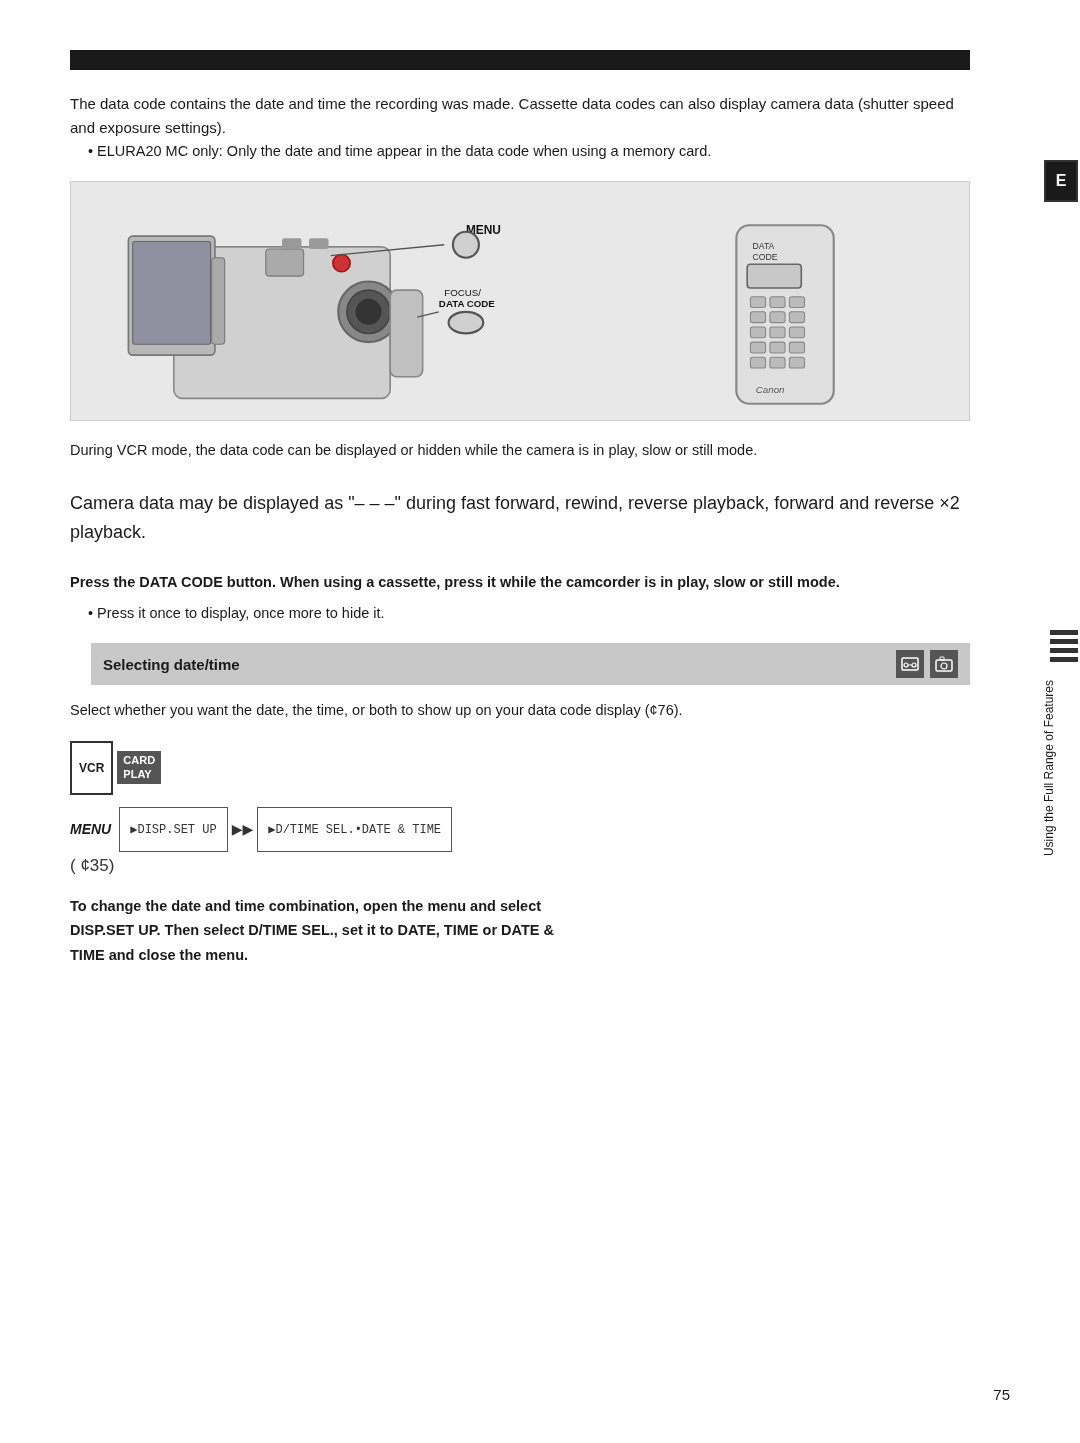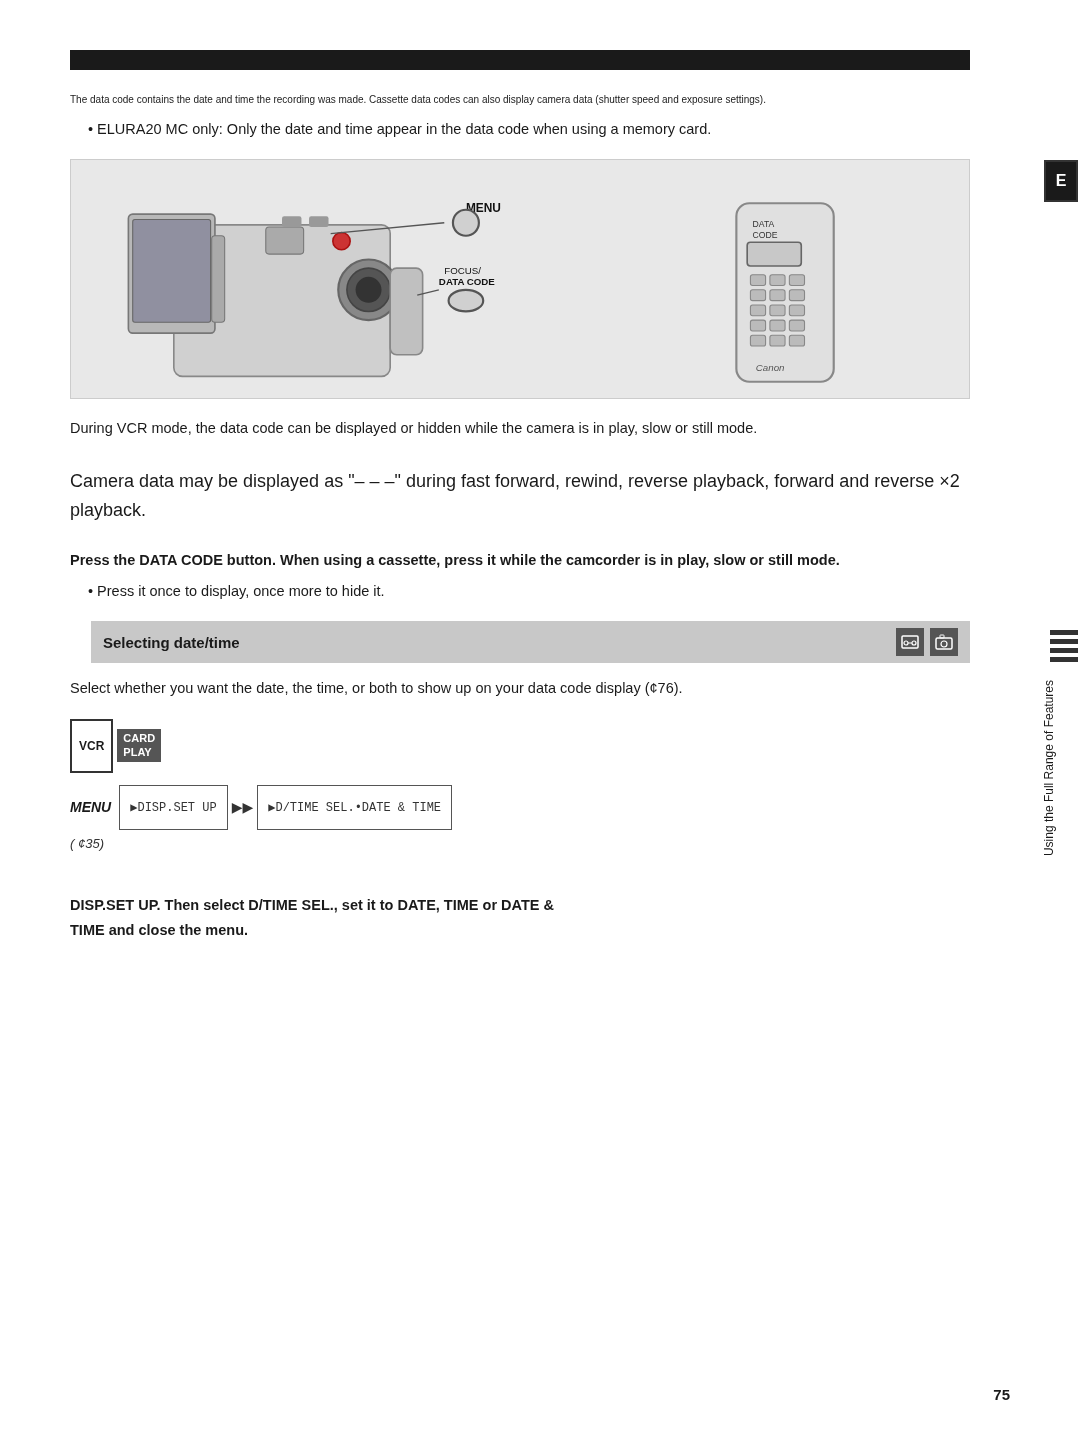--- a/index.html
+++ b/index.html
@@ -81,23 +81,22 @@
       background: #1a1a1a;
       color: #ffffff;
       padding: 10px 18px;
       font-size: 22px;
       font-weight: bold;
       margin-bottom: 22px;
       display: block;
     }
 
     .intro-text {
-      font-size: 10px;
-      line-height: 1.6;
-      margin-bottom: 10px;
+      font-size: 15px;
+      line-height: 1.6;
     }
 
     .bullet-text {
       font-size: 14.5px;
       line-height: 1.6;
       margin-left: 18px;
       margin-bottom: 18px;
     }
 
     .bullet-text::before {
@@ -222,23 +221,22 @@
       margin-bottom: 4px;
     }
 
     .menu-label {
       font-weight: bold;
       font-size: 14px;
       font-style: italic;
     }
 
     .menu-ref {
-      font-size: 13px;
+      font-size: 17px;
       color: #333;
-      font-style: italic;
     }
 
     .arrow-box {
       display: flex;
       align-items: center;
       gap: 4px;
     }
 
     .menu-step {
       border: 1px solid #555;
@@ -259,21 +257,21 @@
       font-size: 14.5px;
       line-height: 1.7;
       margin-top: 18px;
     }
 
     .page-number {
       position: absolute;
       bottom: 40px;
       right: 70px;
       font-size: 15px;
-      font-weight: bold;
+      font-weight: normal;
       color: #1a1a1a;
     }
 
   </style>
 </head>
 <body>
 
 <div class="page-container">
 
   <div class="right-tab">
@@ -414,21 +412,21 @@
         <span class="arrow-char">▶▶</span>
         <span class="menu-step">▶D/TIME SEL.•DATE &amp; TIME</span>
       </div>
     </div>
     <div class="menu-ref-row">
       <span class="menu-ref">( ¢35)</span>
     </div>
 
     
     <p class="bold-final">
-      <br>
+      <span>To change the date and time combination, open the menu and select</span><br>
       <span>DISP.SET UP. Then select D/TIME SEL., set it to DATE, TIME or DATE &amp;</span><br>
       <span>TIME and close the menu.</span>
     </p>
 
   </div>
 </div>
 
 <div class="page-number">75</div>
 
 </body></html>

